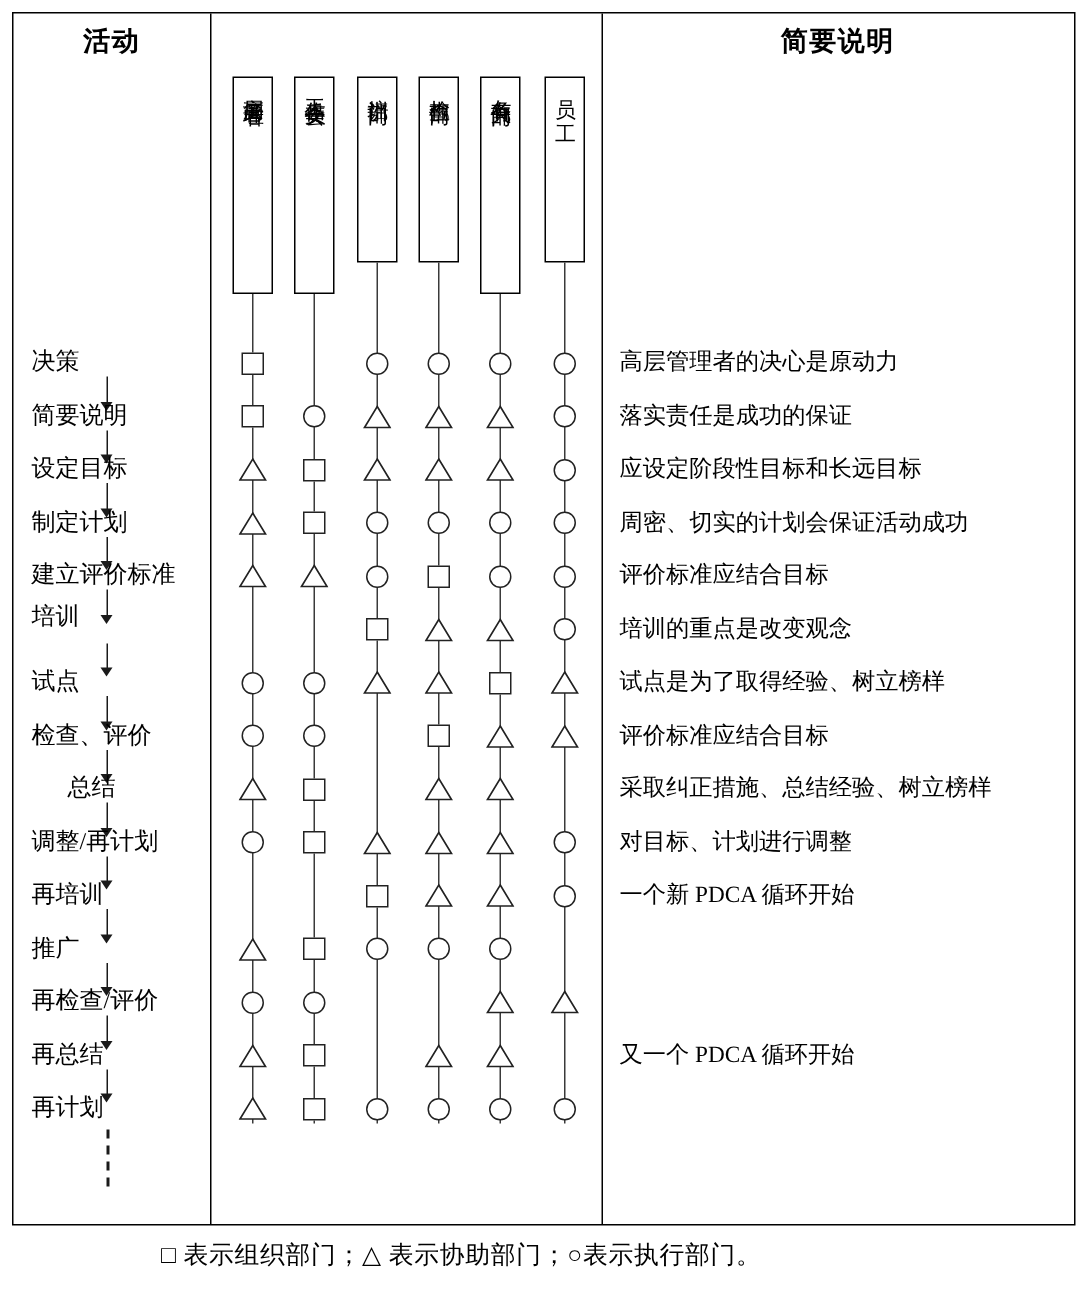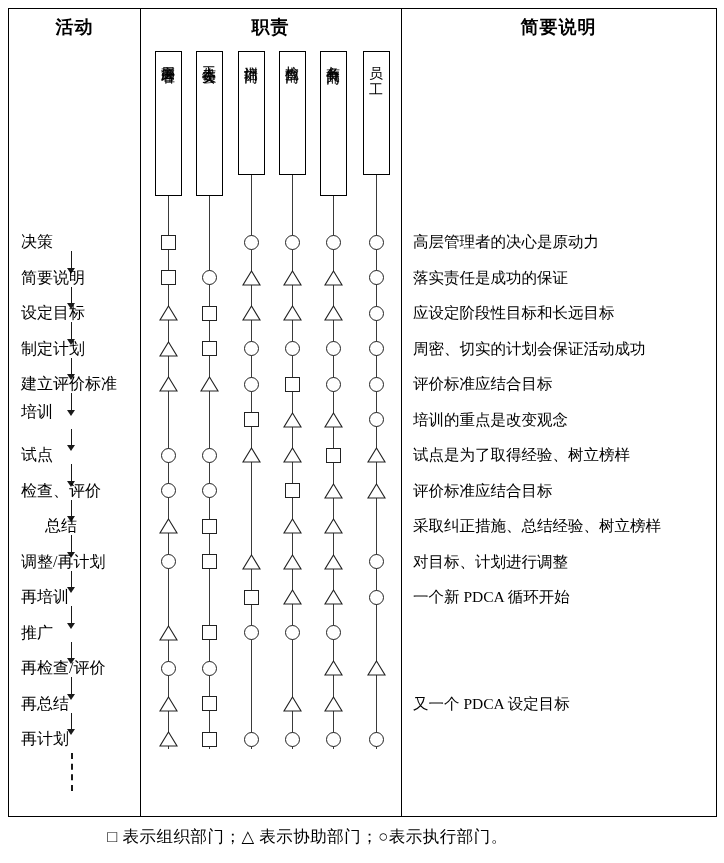--- a/index.html
+++ b/index.html
@@ -88,21 +88,20 @@
 </style>
 </head>
 <body>
 
 <div id="chart">
 
   <div class="vsep a"></div>
   <div class="vsep b"></div>
 
   <div class="hdr h1">活动</div>
-  <div class="hdr h2">职责</div>
   <div class="hdr h3">简要说明</div>
 
   <div id="dept-boxes">
       <div class="deptbox" style="left: 145.5px; top: 42px; height: 145px;">
         <span class="deptlabel">高层管理者</span>
       </div>
       <div class="deptbox" style="left: 186.5px; top: 42px; height: 145px;">
         <span class="deptlabel">工作委员会</span>
       </div>
       <div class="deptbox" style="left: 228.5px; top: 42px; height: 124px;">
@@ -384,18 +383,18 @@
       <div class="desc" style="top: 268.5px;">落实责任是成功的保证</div>
       <div class="desc" style="top: 304px;">应设定阶段性目标和长远目标</div>
       <div class="desc" style="top: 339.5px;">周密、切实的计划会保证活动成功</div>
       <div class="desc" style="top: 375px;">评价标准应结合目标</div>
       <div class="desc" style="top: 410.5px;">培训的重点是改变观念</div>
       <div class="desc" style="top: 446px;">试点是为了取得经验、树立榜样</div>
       <div class="desc" style="top: 481.5px;">评价标准应结合目标</div>
       <div class="desc" style="top: 517px;">采取纠正措施、总结经验、树立榜样</div>
       <div class="desc" style="top: 552.5px;">对目标、计划进行调整</div>
       <div class="desc" style="top: 588px;">一个新 PDCA 循环开始</div>
-      <div class="desc" style="top: 694.5px;">又一个 PDCA 设定目标</div>
+      <div class="desc" style="top: 694.5px;">又一个 PDCA 循环开始</div>
     </div>
 
 </div>
 
 <div id="legend">□ 表示组织部门；△ 表示协助部门；○表示执行部门。</div>
 
 </body></html>

